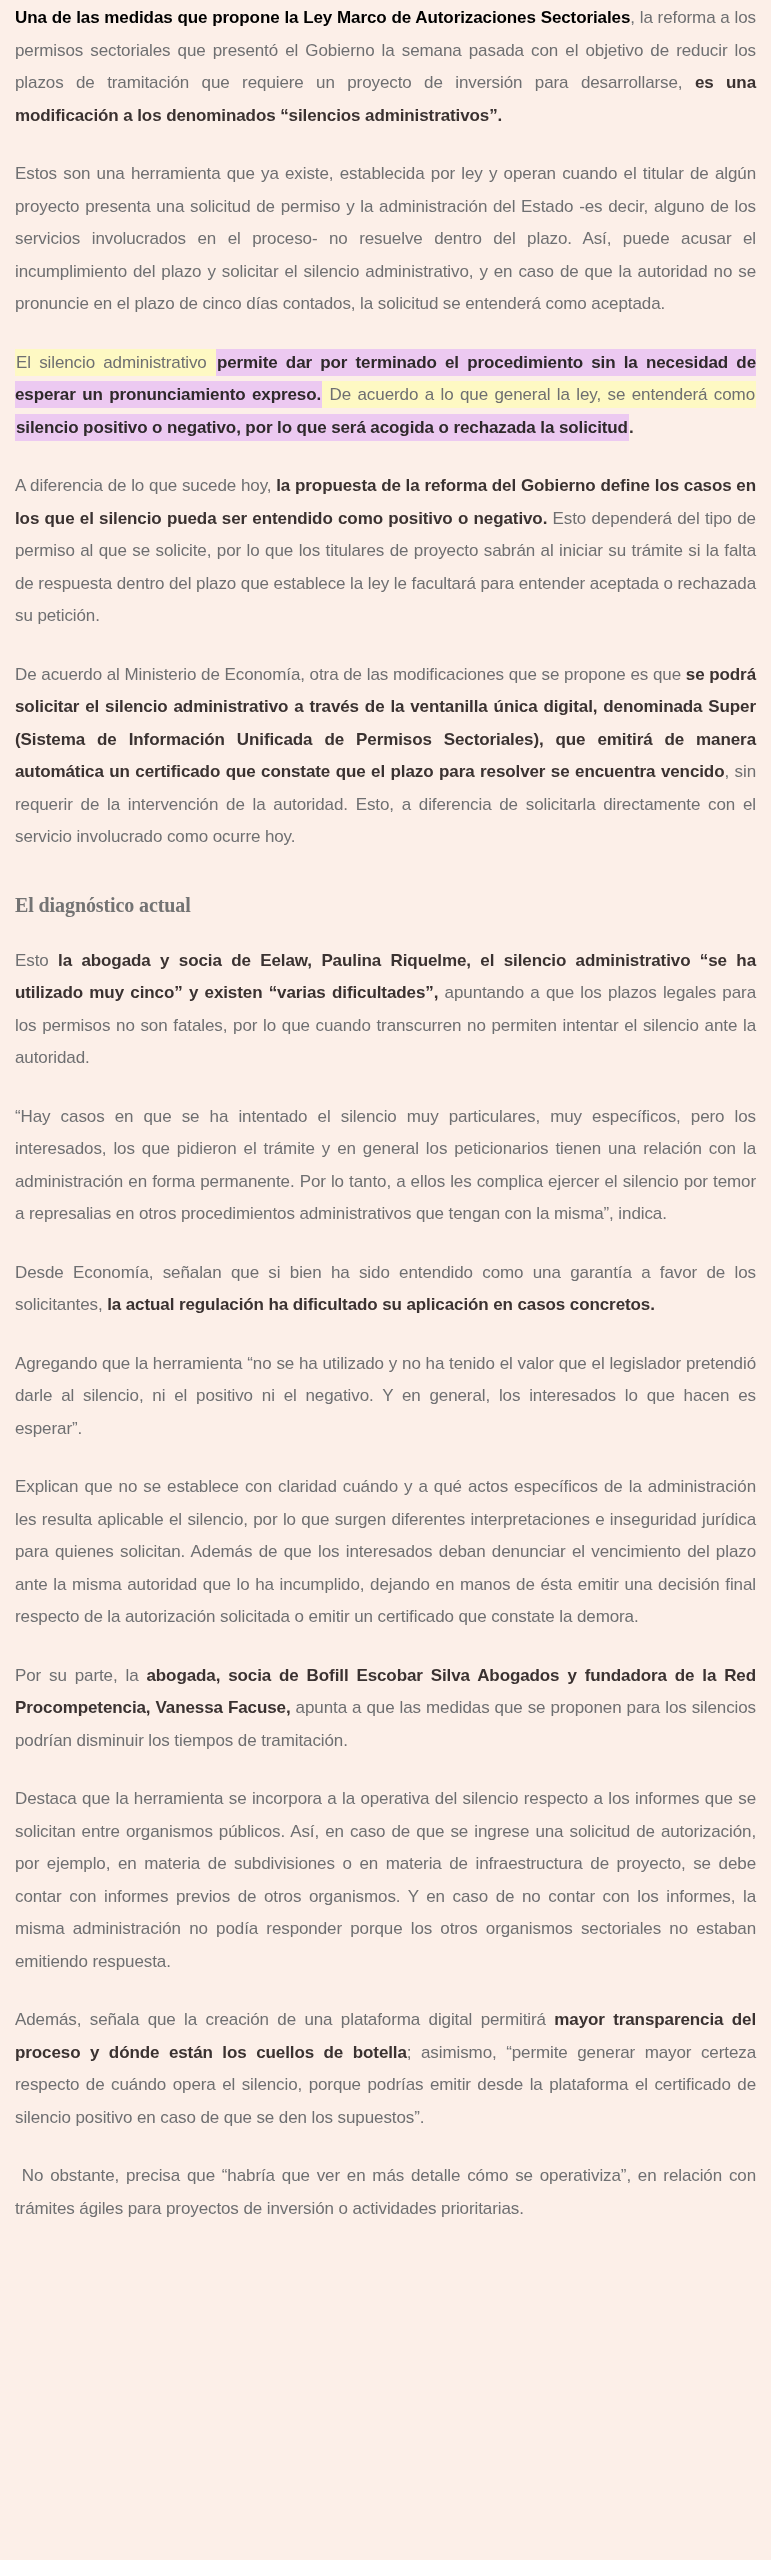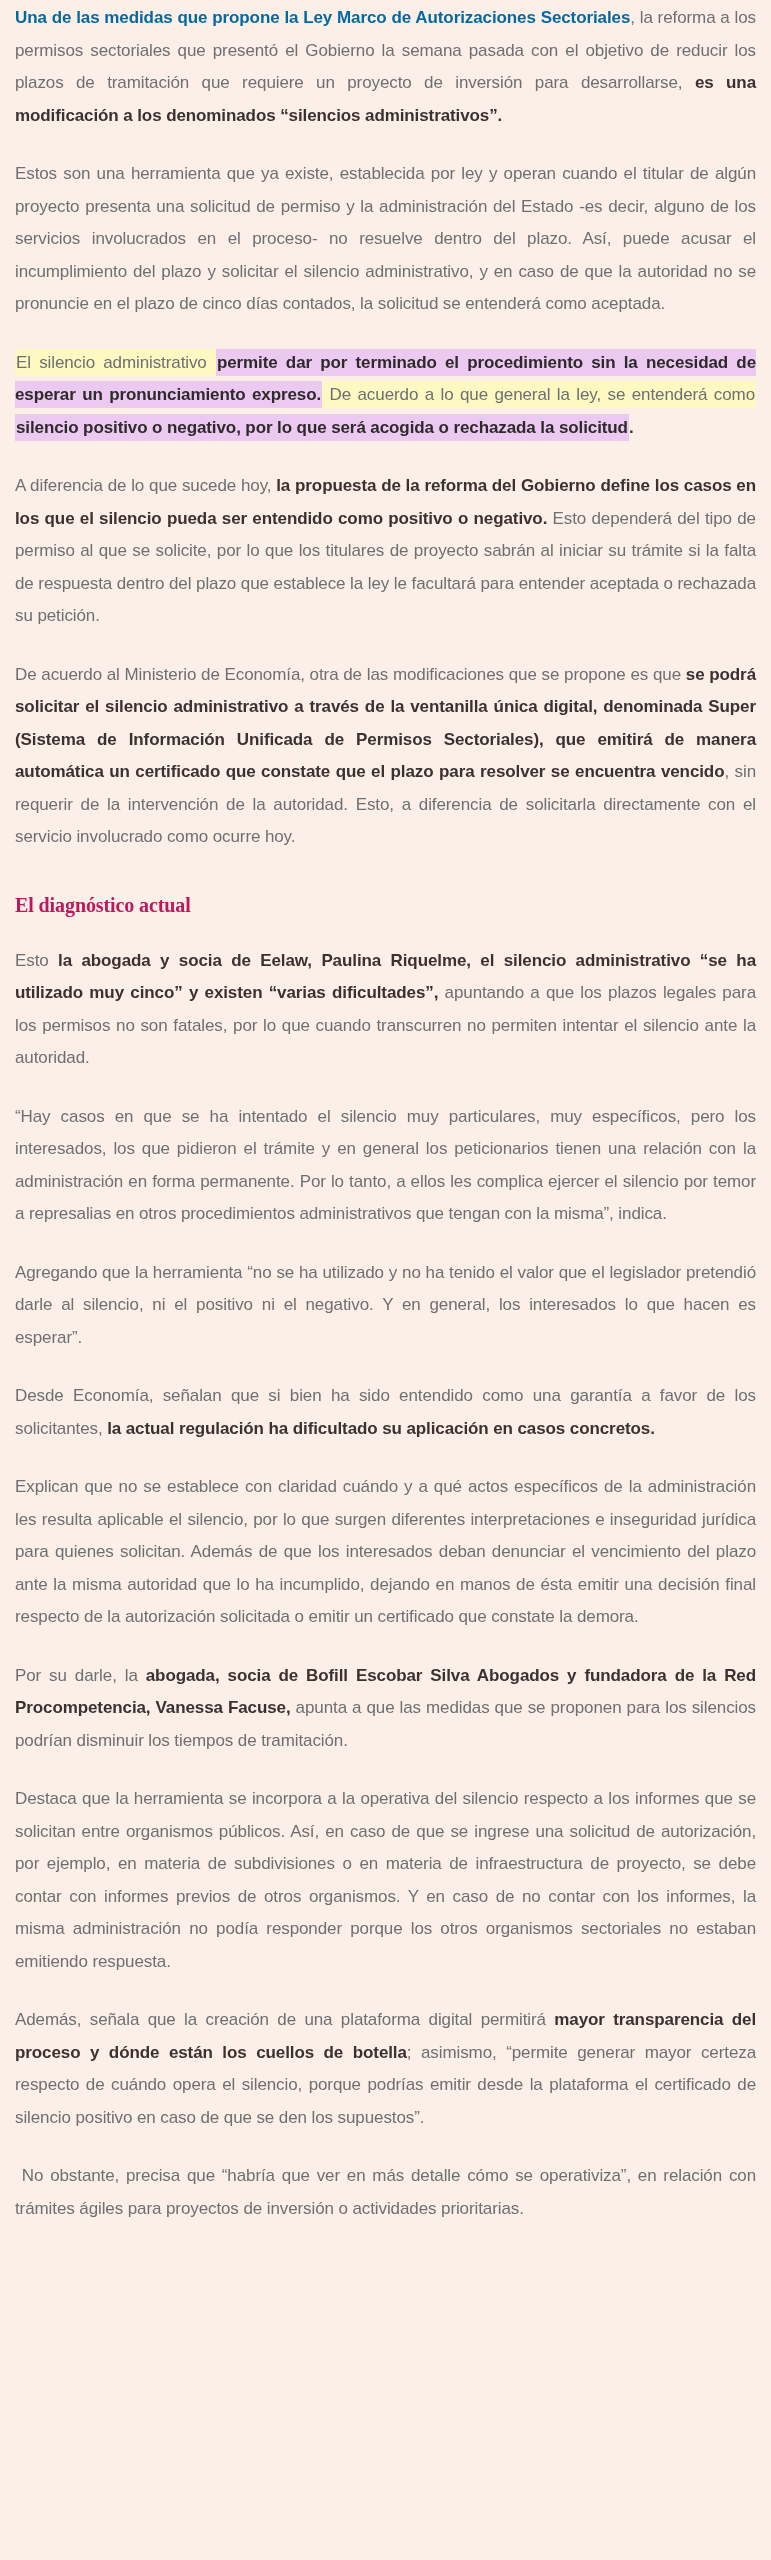--- a/index.html
+++ b/index.html
@@ -18,43 +18,43 @@
     letter-spacing: -0.1px;
   }
   .article p {
     margin: 26px 0;
   }
   .article p:first-child { margin-top: 0; padding-top: 2px; }
   .article h2 {
     font-family: "Liberation Serif", serif;
     font-size: 20px;
     line-height: 27px;
-    color: #be185d;
+    color: #737373;
     margin: 38px 0 8px 0;
     text-align: left;
     font-weight: bold;
   }
   .n  { }
   .b  { font-weight: bold; color: #3a3231; }
-  .lead { font-weight: bold; color: #0369a1; }
+  .lead { font-weight: bold; color: #000000; }
   .hl  { background: #fef9c3; padding: 4px 1px; }
   .hlb { background: #ecc9f1; padding: 4px 1px; font-weight: bold; color: #2e292b; }
 </style>
 </head>
 <body>
 
 <article class="article">
     <p><span class="lead">Una de las medidas que propone la Ley Marco de Autorizaciones Sectoriales</span><span class="n">, la reforma a los permisos sectoriales que presentó el Gobierno la semana pasada con el objetivo de reducir los plazos de tramitación que requiere un proyecto de inversión para desarrollarse, </span><span class="b">es una modificación a los denominados “silencios administrativos”.</span></p>
     <p><span class="n">Estos son una herramienta que ya existe, establecida por ley y operan cuando el titular de algún proyecto presenta una solicitud de permiso y la administración del Estado -es decir, alguno de los servicios involucrados en el proceso- no resuelve dentro del plazo. Así, puede acusar el incumplimiento del plazo y solicitar el silencio administrativo, y en caso de que la autoridad no se pronuncie en el plazo de cinco días contados, la solicitud se entenderá como aceptada.</span></p>
     <p><span class="hl">El silencio administrativo </span><span class="hlb">permite dar por terminado el procedimiento sin la necesidad de esperar un pronunciamiento expreso.</span><span class="hl"> De acuerdo a lo que general la ley, se entenderá como </span><span class="hlb">silencio positivo o negativo, por lo que será acogida o rechazada la solicitud</span><span class="b">.</span></p>
     <p><span class="n">A diferencia de lo que sucede hoy, </span><span class="b">la propuesta de la reforma del Gobierno define los casos en los que el silencio pueda ser entendido como positivo o negativo.</span><span class="n"> Esto dependerá del tipo de permiso al que se solicite, por lo que los titulares de proyecto sabrán al iniciar su trámite si la falta de respuesta dentro del plazo que establece la ley le facultará para entender aceptada o rechazada su petición.</span></p>
     <p><span class="n">De acuerdo al Ministerio de Economía, otra de las modificaciones que se propone es que </span><span class="b">se podrá solicitar el silencio administrativo a través de la ventanilla única digital, denominada Super (Sistema de Información Unificada de Permisos Sectoriales), que emitirá de manera automática un certificado que constate que el plazo para resolver se encuentra vencido</span><span class="n">, sin requerir de la intervención de la autoridad. Esto, a diferencia de solicitarla directamente con el servicio involucrado como ocurre hoy.</span></p>
     <h2>El diagnóstico actual</h2>
     <p><span class="n">Esto </span><span class="b">la abogada y socia de Eelaw, Paulina Riquelme, el silencio administrativo “se ha utilizado muy cinco” y existen “varias dificultades”,</span><span class="n"> apuntando a que los plazos legales para los permisos no son fatales, por lo que cuando transcurren no permiten intentar el silencio ante la autoridad.</span></p>
     <p><span class="n">“Hay casos en que se ha intentado el silencio muy particulares, muy específicos, pero los interesados, los que pidieron el trámite y en general los peticionarios tienen una relación con la administración en forma permanente. Por lo tanto, a ellos les complica ejercer el silencio por temor a represalias en otros procedimientos administrativos que tengan con la misma”, indica.</span></p>
+    <p><span class="n">Desde Economía, señalan que si bien ha sido entendido como una garantía a favor de los solicitantes, </span><span class="b">la actual regulación ha dificultado su aplicación en casos concretos.</span></p>
     <p><span class="n">Agregando que la herramienta “no se ha utilizado y no ha tenido el valor que el legislador pretendió darle al silencio, ni el positivo ni el negativo. Y en general, los interesados lo que hacen es esperar”.</span></p>
-    <p><span class="n">Desde Economía, señalan que si bien ha sido entendido como una garantía a favor de los solicitantes, </span><span class="b">la actual regulación ha dificultado su aplicación en casos concretos.</span></p>
     <p><span class="n">Explican que no se establece con claridad cuándo y a qué actos específicos de la administración les resulta aplicable el silencio, por lo que surgen diferentes interpretaciones e inseguridad jurídica para quienes solicitan. Además de que los interesados deban denunciar el vencimiento del plazo ante la misma autoridad que lo ha incumplido, dejando en manos de ésta emitir una decisión final respecto de la autorización solicitada o emitir un certificado que constate la demora.</span></p>
-    <p><span class="n">Por su darle, la </span><span class="b">abogada, socia de Bofill Escobar Silva Abogados y fundadora de la Red Procompetencia, Vanessa Facuse,</span><span class="n"> apunta a que las medidas que se proponen para los silencios podrían disminuir los tiempos de tramitación.</span></p>
+    <p><span class="n">Por su parte, la </span><span class="b">abogada, socia de Bofill Escobar Silva Abogados y fundadora de la Red Procompetencia, Vanessa Facuse,</span><span class="n"> apunta a que las medidas que se proponen para los silencios podrían disminuir los tiempos de tramitación.</span></p>
     <p><span class="n">Destaca que la herramienta se incorpora a la operativa del silencio respecto a los informes que se solicitan entre organismos públicos. Así, en caso de que se ingrese una solicitud de autorización, por ejemplo, en materia de subdivisiones o en materia de infraestructura de proyecto, se debe contar con informes previos de otros organismos. Y en caso de no contar con los informes, la misma administración no podía responder porque los otros organismos sectoriales no estaban emitiendo respuesta.</span></p>
     <p><span class="n">Además, señala que la creación de una plataforma digital permitirá </span><span class="b">mayor transparencia del proceso y dónde están los cuellos de botella</span><span class="n">; asimismo, “permite generar mayor certeza respecto de cuándo opera el silencio, porque podrías emitir desde la plataforma el certificado de silencio positivo en caso de que se den los supuestos”.</span></p>
     <p><span class="n">&nbsp;No obstante, precisa que “habría que ver en más detalle cómo se operativiza”, en relación con trámites ágiles para proyectos de inversión o actividades prioritarias.</span></p>
   </article>
 
 </body></html>

